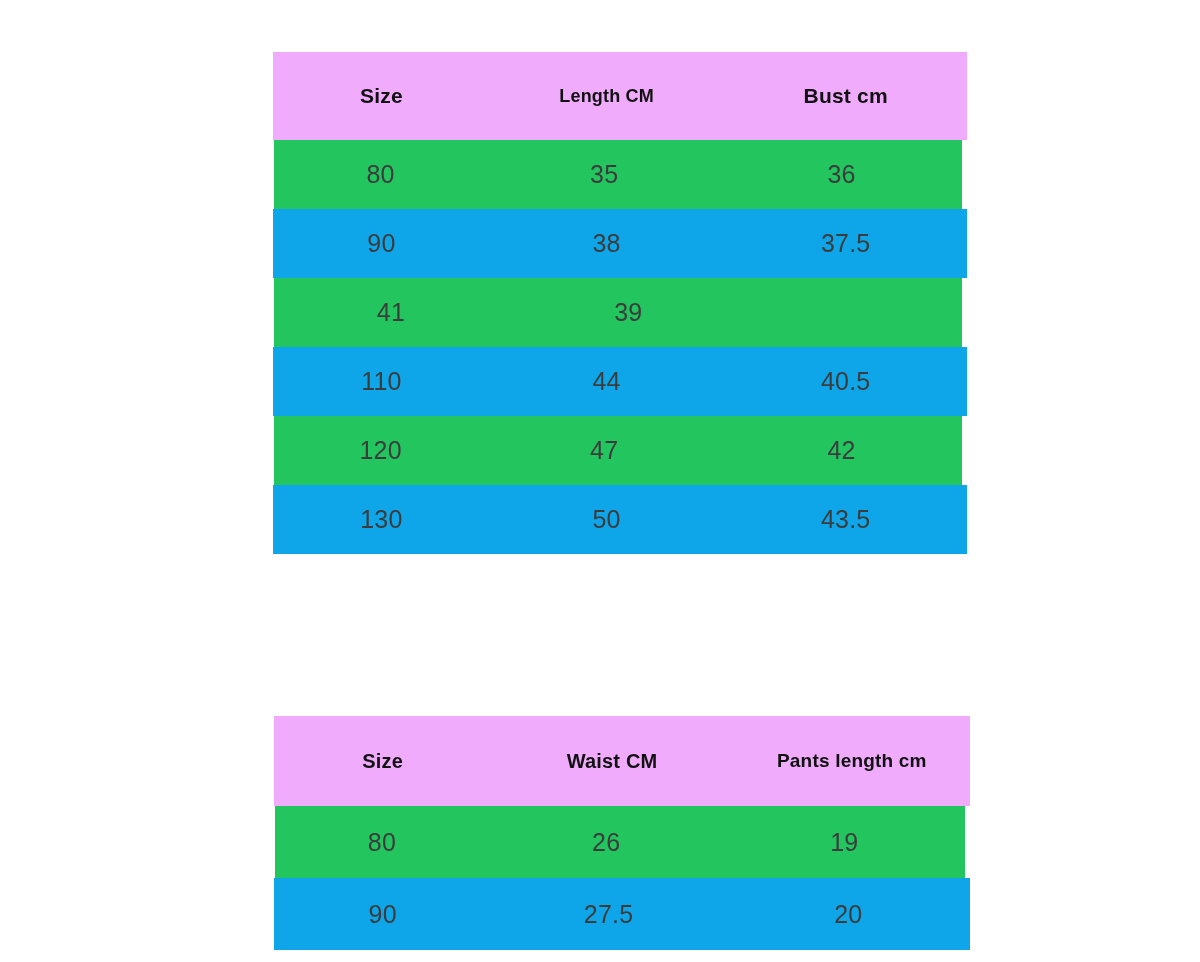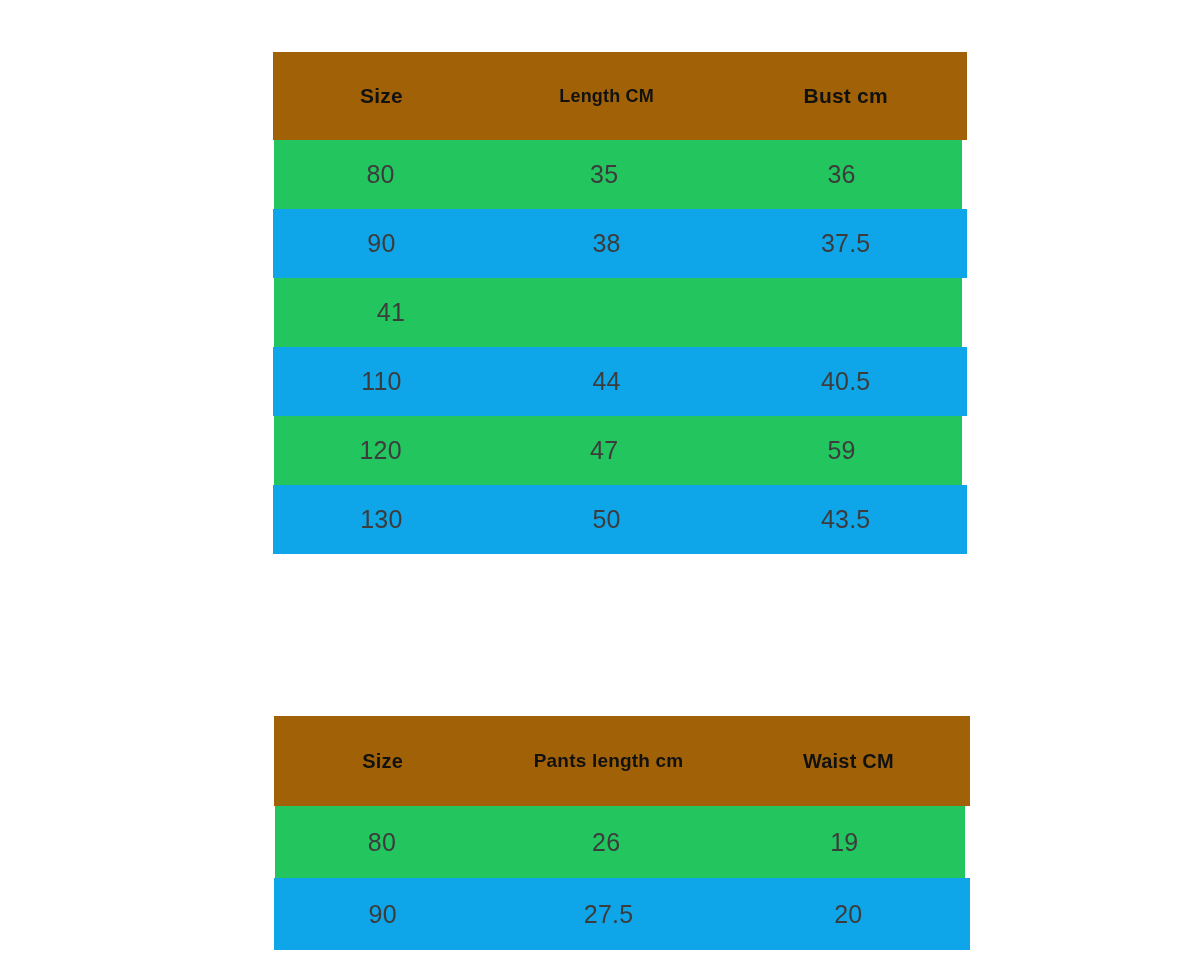--- a/index.html
+++ b/index.html
@@ -32,21 +32,21 @@
 
   .size-table .row {
     display: flex;
     align-items: center;
     background: #22c55e;
   }
   .size-table .row.shaded {
     background: #0ea5e9;
   }
   .size-table .row.header {
-    background: #a16207;
+    background: #f0abfc;
   }
 
   .cell {
     text-align: center;
     color: #3c3c3c;
     font-size: 25px;
     font-weight: 400;
     letter-spacing: 0.2px;
     white-space: nowrap;
   }
@@ -135,49 +135,50 @@
     </div>
 
     <div class="row data shaded">
       <div class="cell col-0">90</div>
       <div class="cell col-1">38</div>
       <div class="cell col-2">37.5</div>
     </div>
 
     <div class="row data">
       <div class="cell col-1">41</div>
+      <div class="cell col-2">39</div>
     </div>
 
     <div class="row data shaded">
       <div class="cell col-0">110</div>
       <div class="cell col-1">44</div>
       <div class="cell col-2">40.5</div>
     </div>
 
     <div class="row data">
       <div class="cell col-0">120</div>
       <div class="cell col-1">47</div>
-      <div class="cell col-2">59</div>
+      <div class="cell col-2">42</div>
     </div>
 
     <div class="row data shaded">
       <div class="cell col-0">130</div>
       <div class="cell col-1">50</div>
       <div class="cell col-2">43.5</div>
     </div>
 
   </div>
 
 
   <div class="size-table" id="table-two">
 
     <div class="row header">
       <div class="cell col-0">Size</div>
+      <div class="cell col-2">Waist CM</div>
       <div class="cell col-1">Pants length cm</div>
-      <div class="cell col-2">Waist CM</div>
     </div>
 
     <div class="row data">
       <div class="cell col-0">80</div>
       <div class="cell col-1">26</div>
       <div class="cell col-2">19</div>
     </div>
 
     <div class="row data shaded">
       <div class="cell col-0">90</div>

